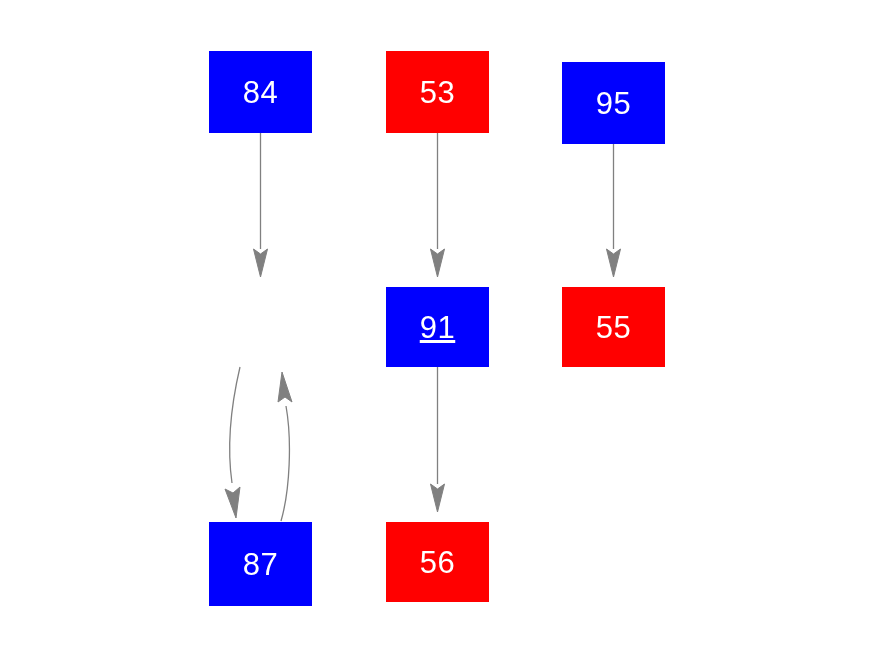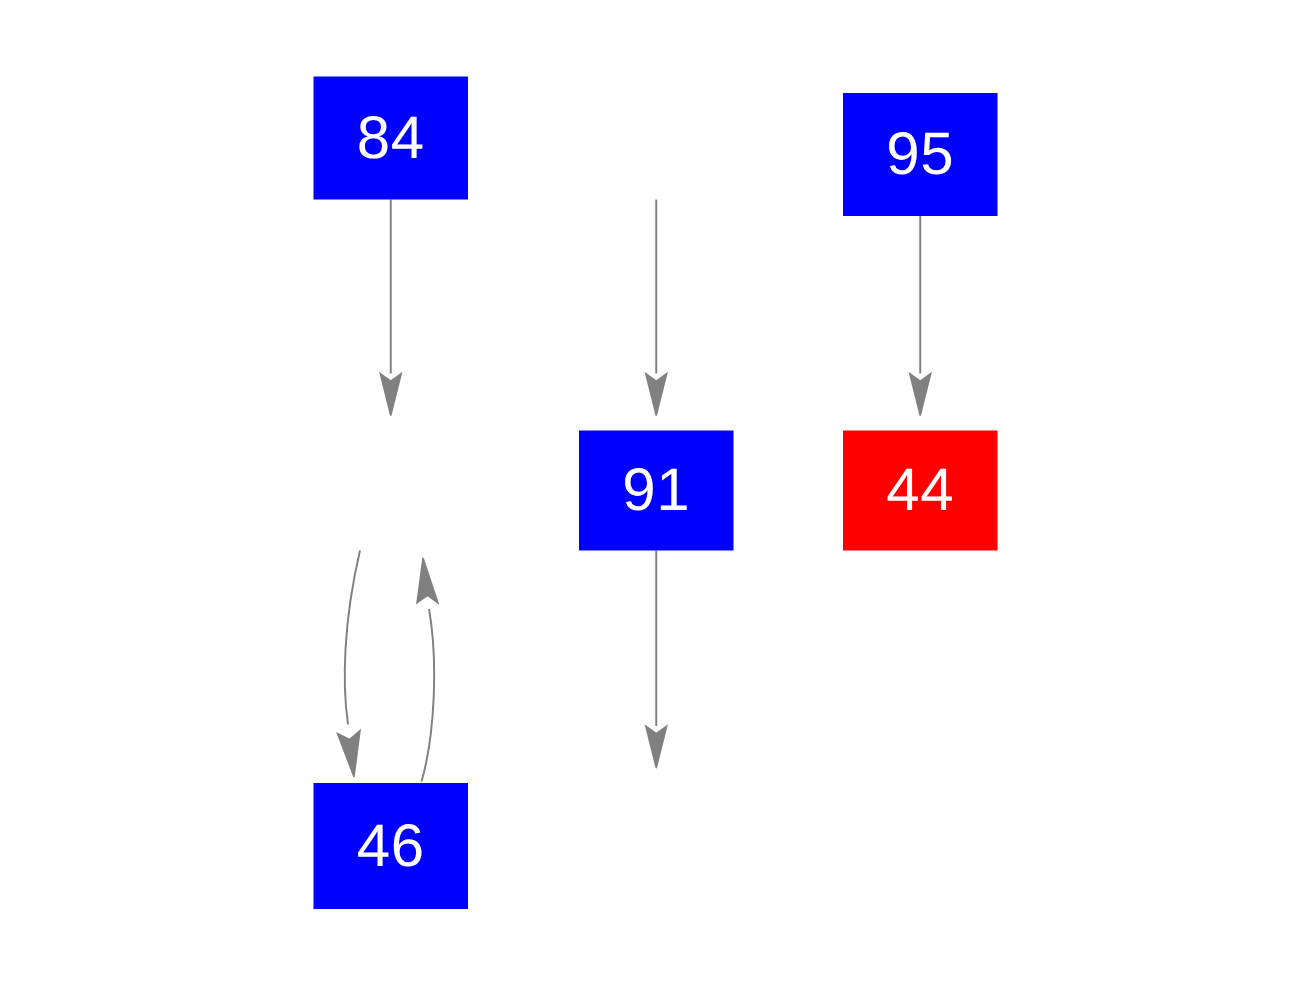--- a/index.html
+++ b/index.html
@@ -35,21 +35,21 @@
     color: #ffffff;
     font-family: "Liberation Sans", sans-serif;
     font-size: 30px;
     line-height: 1;
     letter-spacing: 0.5px;
     user-select: none;
   }
   .node-label {
     display: block;
     color: #ffffff;
-    font-size: 40px;
+    font-size: 31px;
     font-family: "Liberation Sans", sans-serif;
   }
 </style>
 </head>
 <body>
 
 <div id="canvas">
 
   <svg id="edge-layer" width="875" height="656" viewBox="0 0 875 656" xmlns="http://www.w3.org/2000/svg">
 
@@ -82,32 +82,38 @@
       <path d="M 281,521 C 290,490 292,440 286,406" stroke="#808080" stroke-width="1.3" fill="none"></path>
       <polygon points="282,372 278,402 285,397 292,402" fill="#808080" stroke="#808080" stroke-width="1"></polygon>
     </g>
 
   </svg>
 
   <div class="node" style="left:209px; top:51px; width:103px; height:82px; background:#0000ff;">
     <span class="node-label">84</span>
   </div>
 
+  <div class="node" style="left:386px; top:51px; width:103px; height:82px; background:#ff0000;">
+    <span class="node-label">53</span>
+  </div>
 
   <div class="node" style="left:562px; top:62px; width:103px; height:82px; background:#0000ff;">
     <span class="node-label">95</span>
   </div>
 
 
-  <div class="node" style="left:386px; top:287px; width:103px; height:80px; background:#0000ff;">
+  <div class="node" style="left:386px; top:287px; width:103px; height:80px; background:#0000ff;text-decoration:underline;">
     <span class="node-label">91</span>
   </div>
 
   <div class="node" style="left:562px; top:287px; width:103px; height:80px; background:#ff0000;">
-    <span class="node-label">44</span>
+    <span class="node-label">55</span>
   </div>
 
   <div class="node" style="left:209px; top:522px; width:103px; height:84px; background:#0000ff;">
-    <span class="node-label">46</span>
+    <span class="node-label">87</span>
   </div>
 
+  <div class="node" style="left:386px; top:522px; width:103px; height:80px; background:#ff0000;">
+    <span class="node-label">56</span>
+  </div>
 
 </div>
 
 </body></html>

